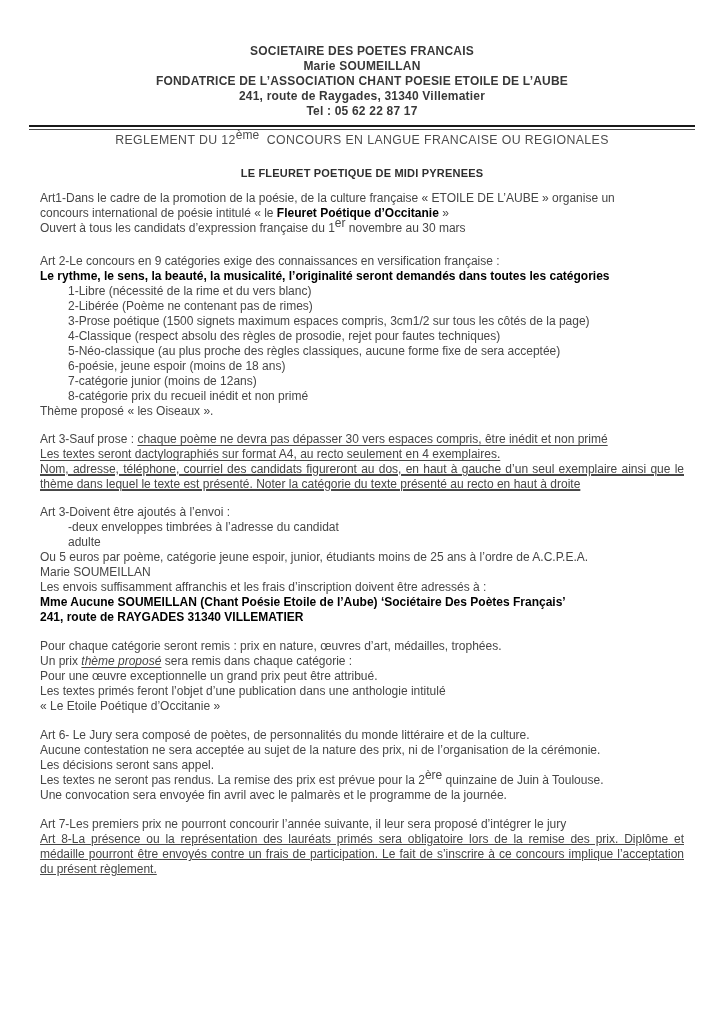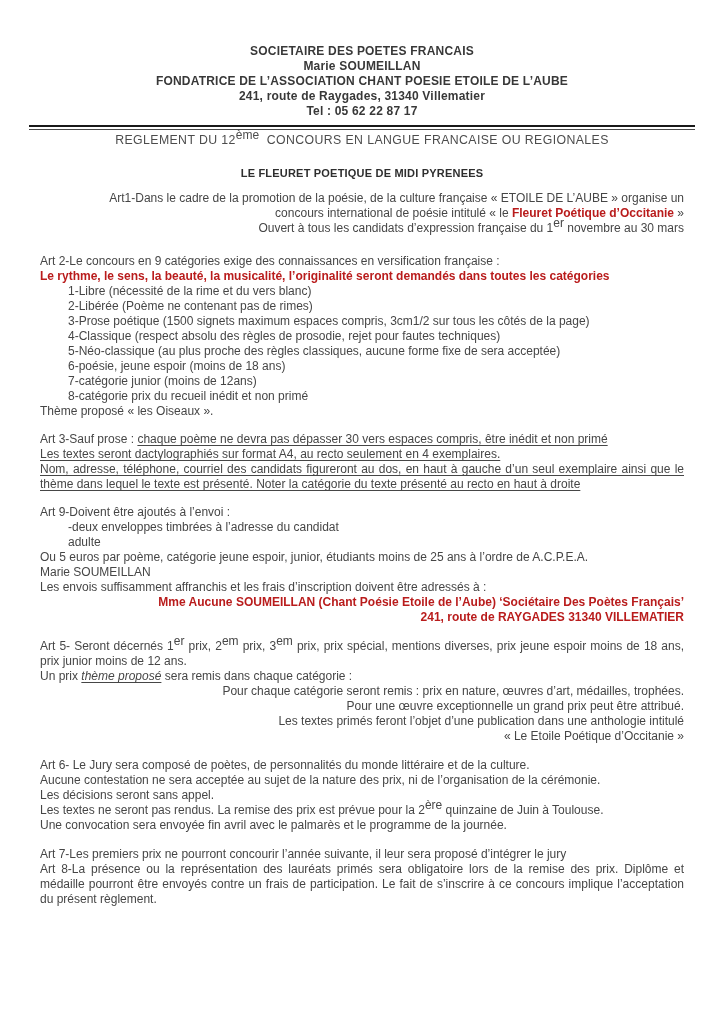--- a/index.html
+++ b/index.html
@@ -34,25 +34,25 @@
   .title {
     font-size: 11px;
     line-height: 21px;
     font-weight: 700;
     text-align: center;
     color: #2e2e2e;
     margin: 15px 0 7px;
     letter-spacing: .2px;
   }
   .para { min-height: 15px; }
-  .c  { text-align: right; }
-  .j  { text-align: justify; }
+  .c  { text-align: left; }
+  .j  { text-align: justify; text-decoration: underline; }
   .ind { padding-left: 28px; }
   .nw { white-space: nowrap; }
-  .b  { font-weight: 700; color: #b91c1c; }
+  .b  { font-weight: 700; color: #000000; }
   .u  { text-decoration: underline; text-underline-offset: 2px; text-align: center; }
   .i  { font-style: italic; }
   .sup { font-size: 12px; vertical-align: super; line-height: 0; letter-spacing: 0; }
   .spacer { width: 100%; }
 </style>
 </head>
 <body>
 
 <div class="page">
   <header class="letterhead" id="letterhead">
@@ -80,32 +80,31 @@
       <div class="para ind nw"><span>5-Néo-classique (au plus proche des règles classiques, aucune forme fixe de sera acceptée)</span></div>
       <div class="para ind nw"><span>6-poésie, jeune espoir (moins de 18 ans)</span></div>
       <div class="para ind nw"><span>7-catégorie junior (moins de 12ans)</span></div>
       <div class="para ind nw"><span>8-catégorie prix du recueil inédit et non primé</span></div>
       <div class="para nw"><span>Thème proposé « les Oiseaux ».</span></div>
       <div class="spacer" style="height: 13px;"></div>
       <div class="para nw"><span>Art 3-Sauf prose : </span><span class="u">chaque poème ne devra pas dépasser 30 vers espaces compris, être inédit et non primé</span></div>
       <div class="para nw"><span class="u">Les textes seront dactylographiés sur format A4, au recto seulement en 4 exemplaires.</span></div>
       <div class="para j"><span class="u">Nom, adresse, téléphone, courriel des candidats figureront au dos, en haut à gauche d’un seul exemplaire ainsi que le thème dans lequel le texte est présenté. Noter la catégorie du texte présenté au recto en haut à droite</span></div>
       <div class="spacer" style="height: 13px;"></div>
-      <div class="para nw"><span>Art 9-Doivent être ajoutés à l’envoi :</span></div>
+      <div class="para nw"><span>Art 3-Doivent être ajoutés à l’envoi :</span></div>
       <div class="para ind nw"><span>-deux enveloppes timbrées à l’adresse du candidat</span></div>
       <div class="para ind nw"><span>adulte</span></div>
       <div class="para nw"><span>Ou 5 euros par poème, catégorie jeune espoir, junior, étudiants moins de 25 ans à l’ordre de A.C.P.E.A.</span></div>
       <div class="para nw"><span>Marie SOUMEILLAN</span></div>
       <div class="para nw"><span>Les envois suffisamment affranchis et les frais d’inscription doivent être adressés à :</span></div>
       <div class="para c nw"><span class="b">Mme Aucune SOUMEILLAN (Chant Poésie Etoile de l’Aube) ‘Sociétaire Des Poètes Français’</span></div>
       <div class="para c nw"><span class="b">241, route de RAYGADES 31340 VILLEMATIER</span></div>
       <div class="spacer" style="height: 14px;"></div>
-      <div class="para j"><span>Art 5- Seront décernés 1</span><span class="sup">er</span><span> prix, 2</span><span class="sup">em</span><span> prix, 3</span><span class="sup">em</span><span> prix, prix spécial, mentions diverses, prix jeune espoir moins de 18 ans, prix junior moins de 12 ans.</span></div>
+      <div class="para c nw"><span>Pour chaque catégorie seront remis : prix en nature, œuvres d’art, médailles, trophées.</span></div>
       <div class="para nw"><span>Un prix </span><span class="u i">thème proposé</span><span> sera remis dans chaque catégorie :</span></div>
-      <div class="para c nw"><span>Pour chaque catégorie seront remis : prix en nature, œuvres d’art, médailles, trophées.</span></div>
       <div class="para c nw"><span>Pour une œuvre exceptionnelle un grand prix peut être attribué.</span></div>
       <div class="para c nw"><span>Les textes primés feront l’objet d’une publication dans une anthologie intitulé</span></div>
       <div class="para c nw"><span>« Le Etoile Poétique d’Occitanie »</span></div>
       <div class="spacer" style="height: 14px;"></div>
       <div class="para nw"><span>Art 6- Le Jury sera composé de poètes, de personnalités du monde littéraire et de la culture.</span></div>
       <div class="para nw"><span>Aucune contestation ne sera acceptée au sujet de la nature des prix, ni de l’organisation de la cérémonie.</span></div>
       <div class="para nw"><span>Les décisions seront sans appel.</span></div>
       <div class="para nw"><span>Les textes ne seront pas rendus. La remise des prix est prévue pour la 2</span><span class="sup">ère</span><span> quinzaine de Juin à Toulouse.</span></div>
       <div class="para nw"><span>Une convocation sera envoyée fin avril avec le palmarès et le programme de la journée.</span></div>
       <div class="spacer" style="height: 14px;"></div>

